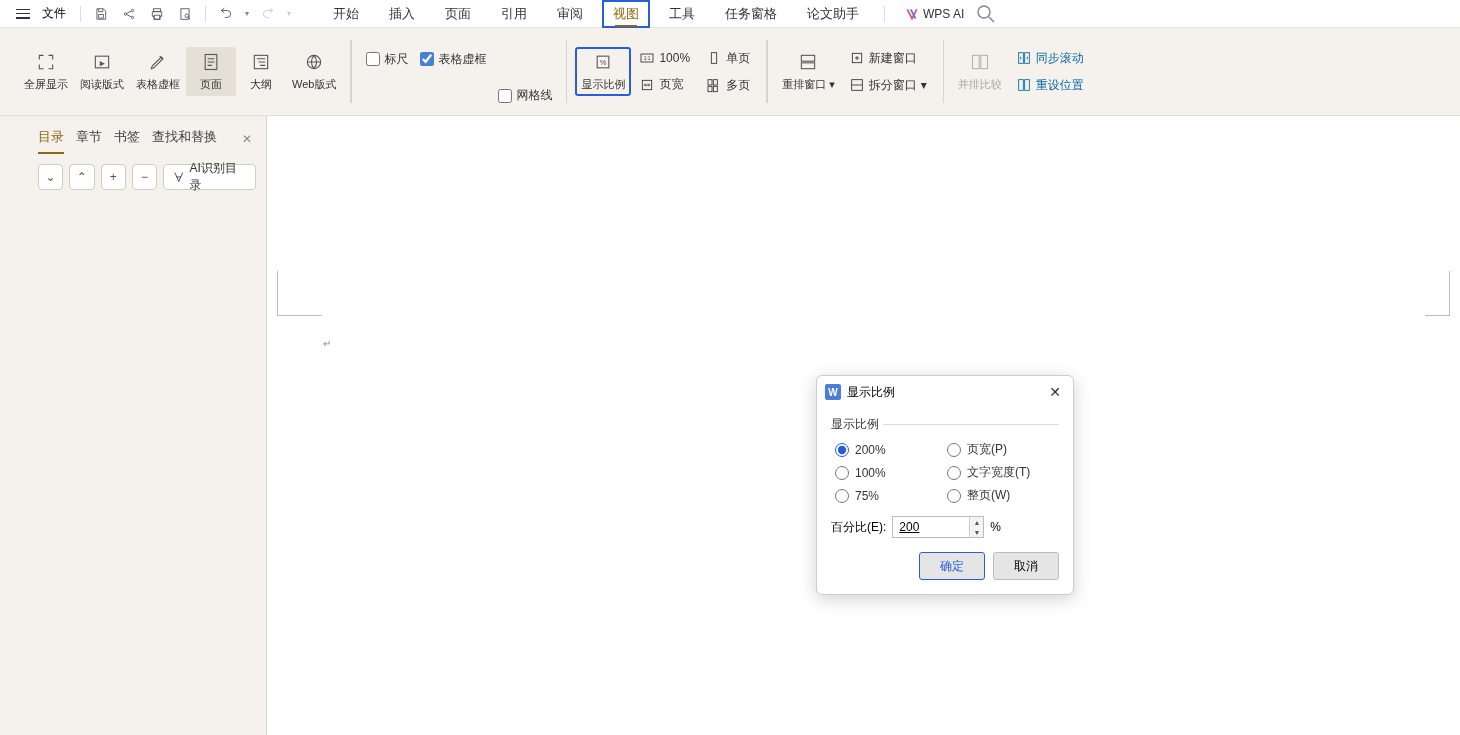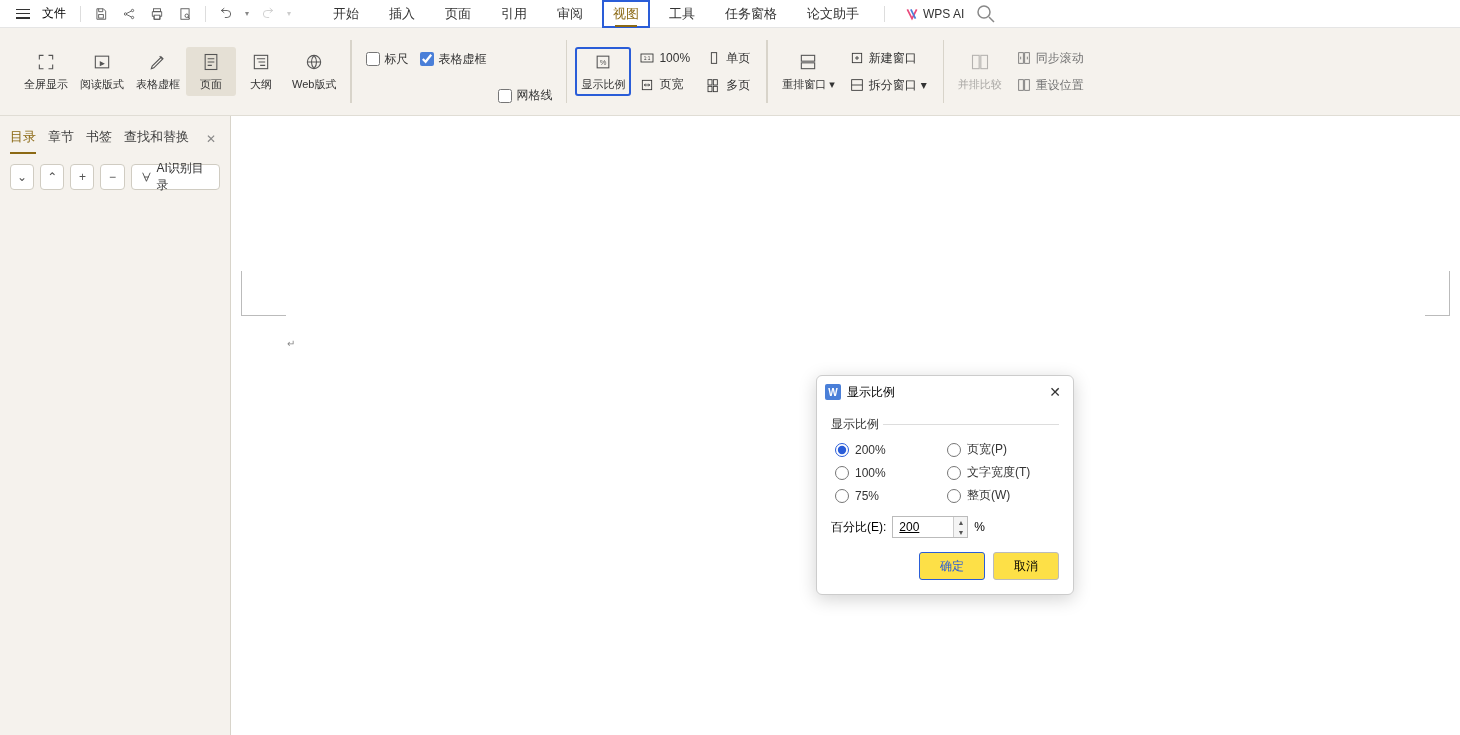--- a/index.html
+++ b/index.html
@@ -34,26 +34,26 @@
     .ribbon-btn-v.highlighted { border: 2px solid #2a5dd8; padding: 2px 4px; }
     .ribbon-icon { width: 22px; height: 22px; display: flex; align-items: center; justify-content: center; color: #555; }
     .ribbon-icon svg { width: 20px; height: 20px; }
     .ribbon-label { font-size: 11px; color: #333; white-space: nowrap; }
     
     .ribbon-col { display: flex; flex-direction: column; gap: 4px; padding: 0 4px; }
     .check-item { display: flex; align-items: center; gap: 4px; font-size: 12px; color: #333; cursor: pointer; padding: 2px 2px; margin-top: 48px; }
     .check-item input { width: 14px; height: 14px; accent-color: #4a7fd8; }
     
     .small-btn { display: flex; align-items: center; gap: 4px; font-size: 12px; color: #333; cursor: pointer; padding: 3px 4px; }
-    .small-btn.disabled { color: #737373; }
+    .small-btn.disabled { color: #0369a1; }
     .small-btn svg { width: 16px; height: 16px; }
     
     
     .workspace { display: flex; height: calc(735px - 116px); }
-    .sidebar { width: 231px; background: #f5f2ed; border-right: 1px solid #d8d4ca; display: flex; flex-direction: column; }
+    .sidebar { width: 267px; background: #f5f2ed; border-right: 1px solid #d8d4ca; display: flex; flex-direction: column; padding-left: 28px; }
     .sidebar-tabs { display: flex; align-items: center; padding: 8px 10px 0 10px; gap: 12px; border-bottom: 0; }
     .sidebar-tab { padding: 4px 0 8px 0; font-size: 13px; color: #404040; cursor: pointer; position: relative; }
     .sidebar-tab.active { color: #8b6914; font-weight: 500; }
     .sidebar-tab.active::after { content: ""; position: absolute; bottom: 0; left: 0; right: 0; height: 2px; background: #8b6914; }
     .sidebar-close { margin-left: auto; cursor: pointer; color: #888; padding: 4px; }
     
     .sidebar-toolbar { display: flex; align-items: center; padding: 10px 10px; gap: 6px; }
     .sb-btn { width: 26px; height: 26px; border: 1px solid #d0ccc2; background: #fff; border-radius: 4px; display: flex; align-items: center; justify-content: center; cursor: pointer; color: #555; font-size: 12px; }
     .ai-btn { height: 26px; padding: 0 8px; border: 1px solid #d0ccc2; background: #fff; border-radius: 4px; display: flex; align-items: center; gap: 4px; cursor: pointer; font-size: 12px; color: #333; margin-left: auto; }
     
@@ -70,25 +70,25 @@
     .dialog-w-icon { width: 16px; height: 16px; background: #4a7fd8; color: #fff; display: flex; align-items: center; justify-content: center; font-size: 10px; font-weight: bold; border-radius: 2px; }
     .dialog-close { margin-left: auto; cursor: pointer; color: #333; padding: 2px 4px; font-size: 14px; }
     .dialog-body { padding: 8px 14px 14px 14px; }
     .dialog-section-title { font-size: 12px; color: #333; display: flex; align-items: center; gap: 4px; margin-bottom: 8px; }
     .dialog-section-title::after { content: ""; flex: 1; height: 1px; background: #ddd; }
     .radio-grid { display: grid; grid-template-columns: 1fr 1fr; gap: 6px 0; margin-left: 4px; margin-bottom: 12px; }
     .radio-item { display: flex; align-items: center; gap: 6px; font-size: 12px; color: #333; cursor: pointer; }
     .radio-item input { width: 14px; height: 14px; accent-color: #2a5dd8; }
     .percent-row { display: flex; align-items: center; gap: 6px; font-size: 12px; margin-bottom: 14px; }
     .percent-input-wrap { position: relative; display: flex; align-items: center; }
-    .percent-input { width: 76px; height: 22px; border: 1px solid #bbb; padding: 0 18px 0 6px; font-size: 12px; text-decoration: underline; }
+    .percent-input { width: 92px; height: 22px; border: 1px solid #bbb; padding: 0 18px 0 6px; font-size: 12px; text-decoration: underline; }
     .spinner { position: absolute; right: 1px; top: 1px; bottom: 1px; width: 14px; display: flex; flex-direction: column; border-left: 1px solid #ccc; }
     .spinner-btn { flex: 1; display: flex; align-items: center; justify-content: center; font-size: 7px; color: #555; cursor: pointer; background: #f4f4f4; }
     .dialog-btns { display: flex; justify-content: flex-end; gap: 8px; }
-    .dbtn { height: 28px; padding: 0 20px; border: 1px solid #bbb; background: #fde047; border-radius: 3px; font-size: 12px; cursor: pointer; }
+    .dbtn { height: 28px; padding: 0 20px; border: 1px solid #bbb; background: #e5e5e5; border-radius: 3px; font-size: 12px; cursor: pointer; }
     .dbtn.primary { border-color: #2a5dd8; color: #2a5dd8; }
   </style>
 </head>
 <body>
 
 <div class="top-menu">
   <div class="file-menu">
     <span class="file-menu-icon">
         <span></span>
         <span></span>

